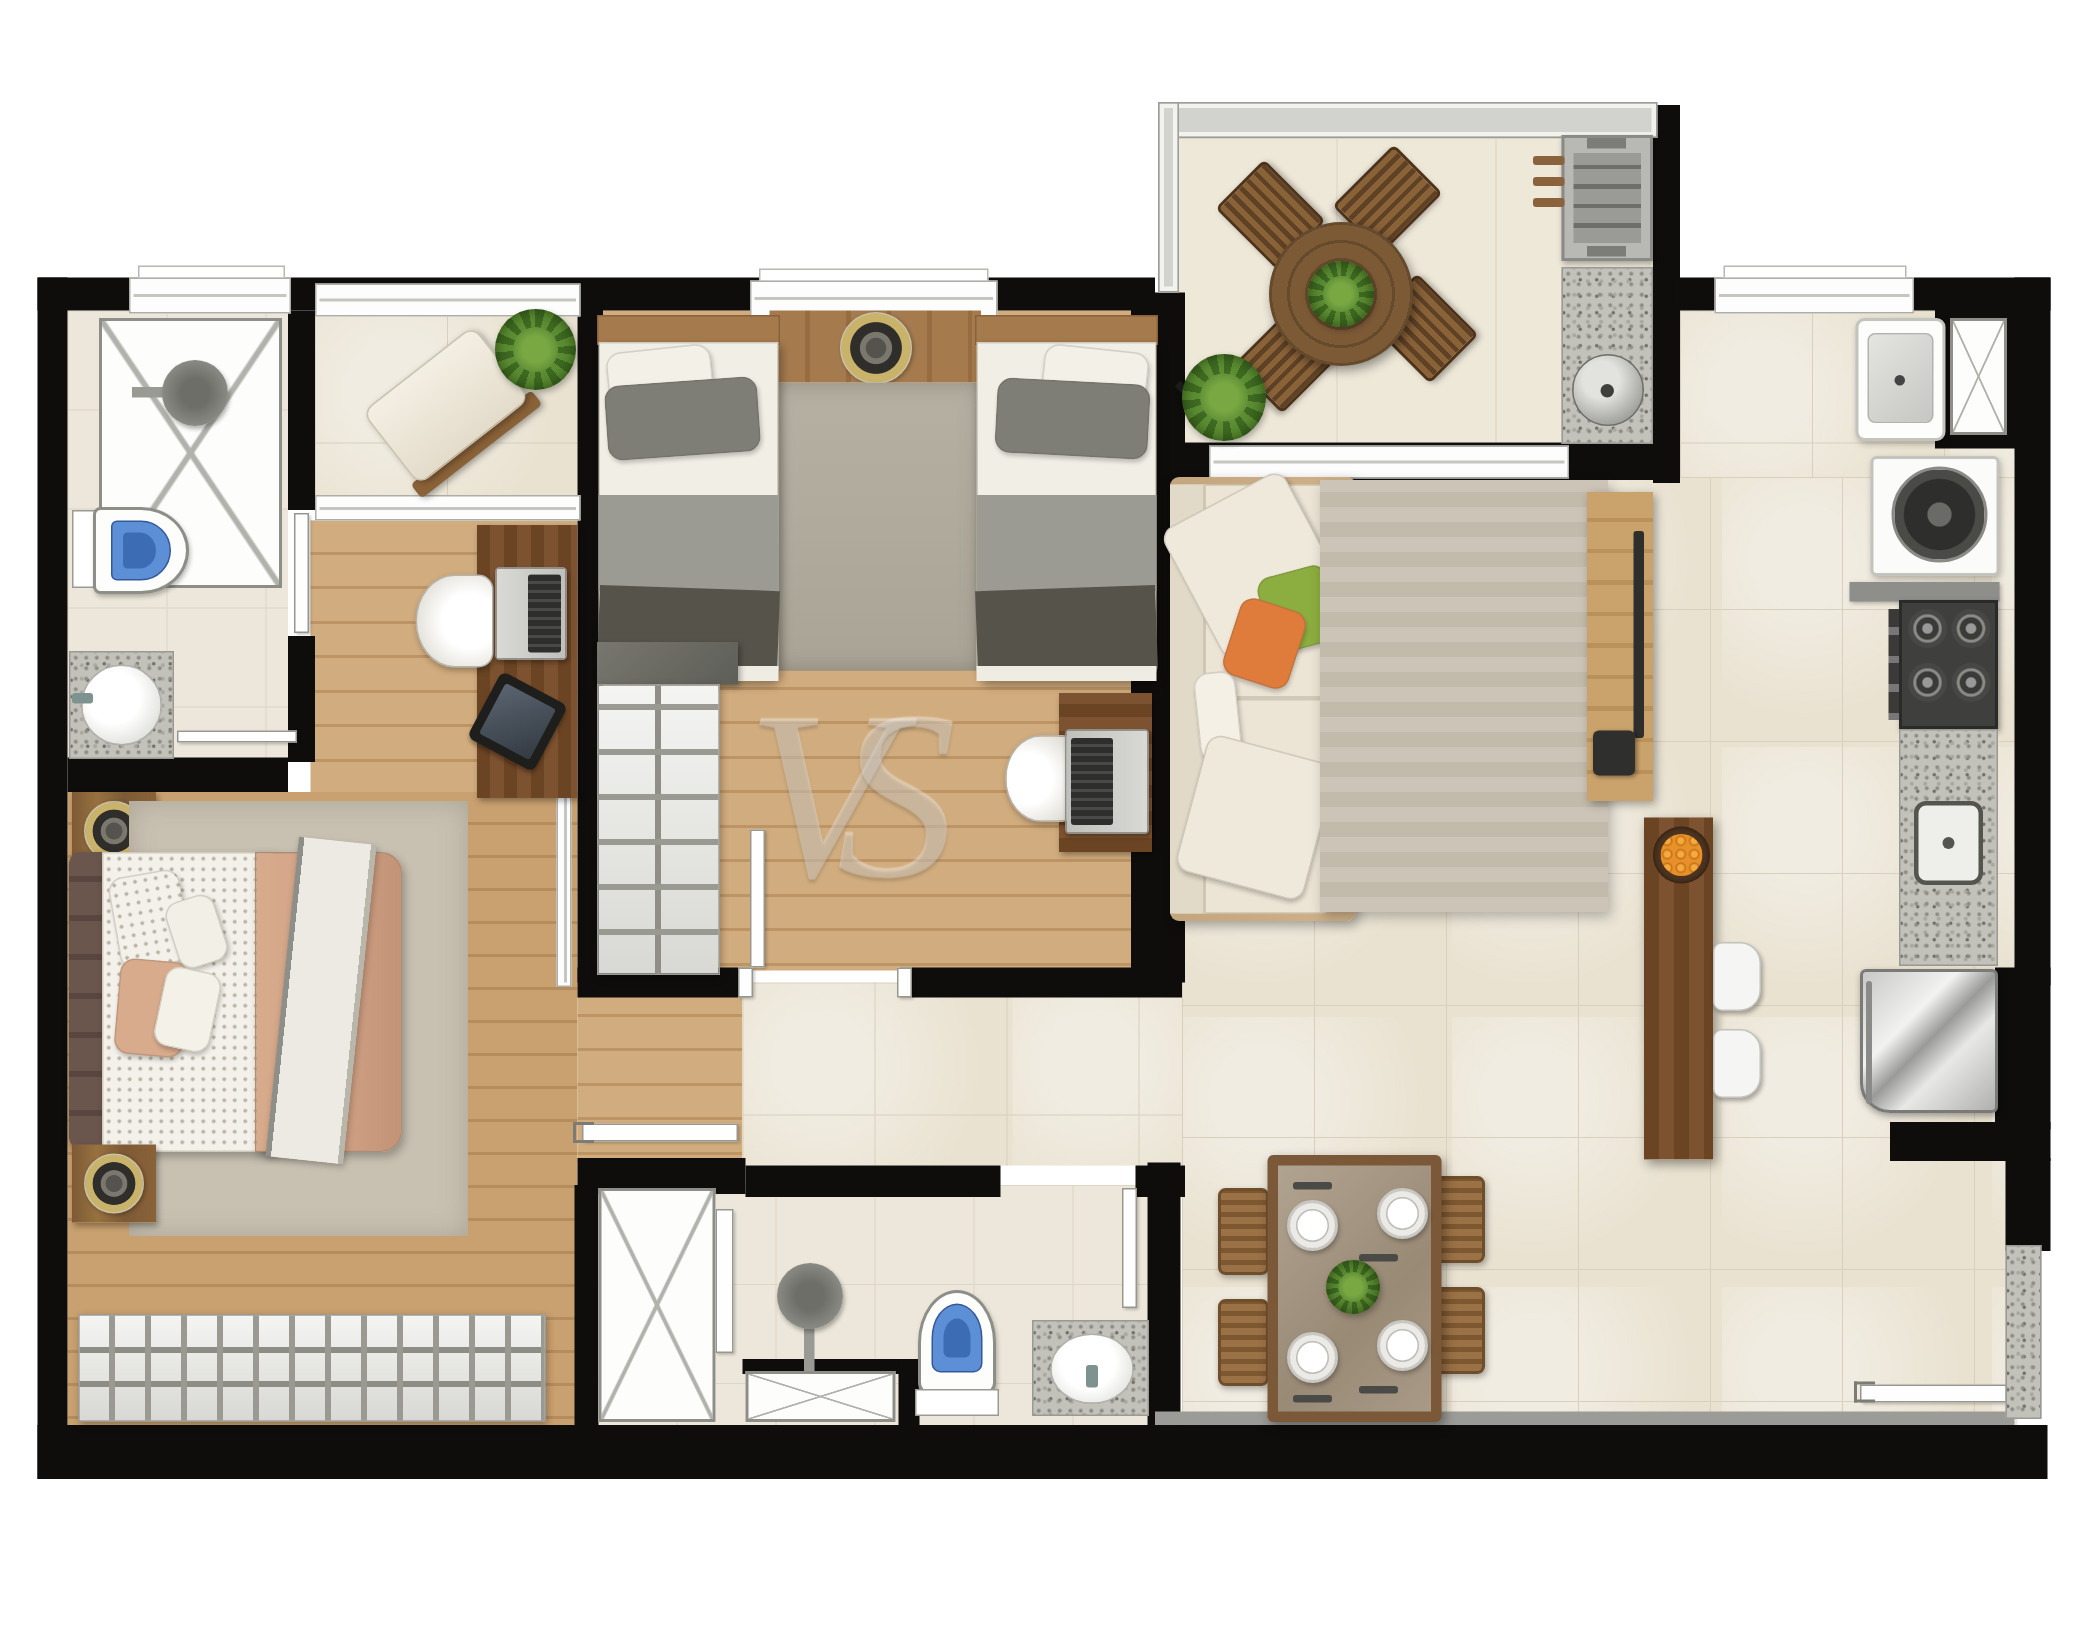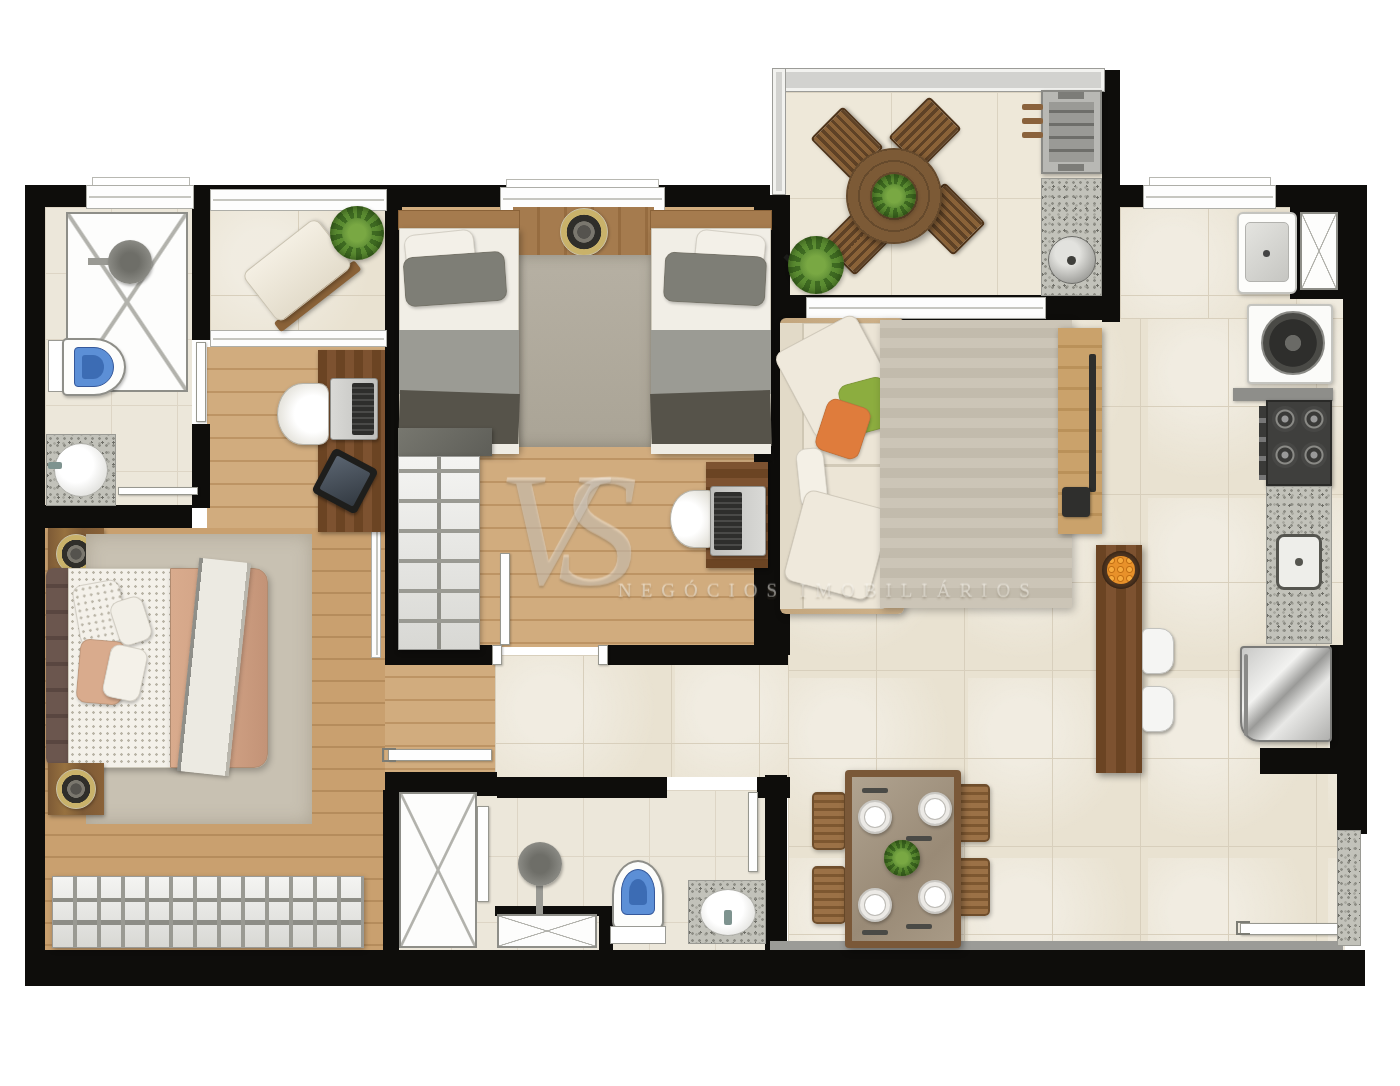--- a/index.html
+++ b/index.html
@@ -289,15 +289,14 @@
   <div style="left:1067px;top:256px;width:9px;height:9px;border-radius:50%;background:#3f3f3b;"></div>
   <div class="chairslat" style="left:824px;top:114px;width:46px;height:58px;transform:rotate(-45deg);"></div>
   <div class="chairslat" style="left:902px;top:104px;width:46px;height:58px;transform:rotate(45deg);"></div>
   <div class="chairslat" style="left:926px;top:190px;width:46px;height:58px;transform:rotate(-45deg);"></div>
   <div class="chairslat" style="left:836px;top:210px;width:46px;height:58px;transform:rotate(45deg);"></div>
   <div style="left:846px;top:148px;width:96px;height:96px;border-radius:50%;background:radial-gradient(circle,#8a6239 0 30%,#6f4b28 60%,#54371c 100%);background-image:repeating-radial-gradient(circle,transparent 0 10px,rgba(0,0,0,.18) 10px 12px);background-color:#7c5a36;box-shadow:2px 3px 7px rgba(0,0,0,.4);"></div>
   <div class="plant" style="left:872px;top:174px;width:44px;height:44px;"></div>
   <div class="plant" style="left:788px;top:236px;width:56px;height:58px;"></div>
 
   <div class="wm" style="left:498px;top:438px;font-size:160px;font-style:italic;letter-spacing:-38px;color:rgba(250,247,240,.22);">VS</div>
-  <div class="wm" style="left:618px;top:580px;font-size:19px;letter-spacing:9px;color:rgba(250,247,240,.38);">NEGÓCIOS IMOBILIÁRIOS</div>
 
 </div>
 
 </body></html>

